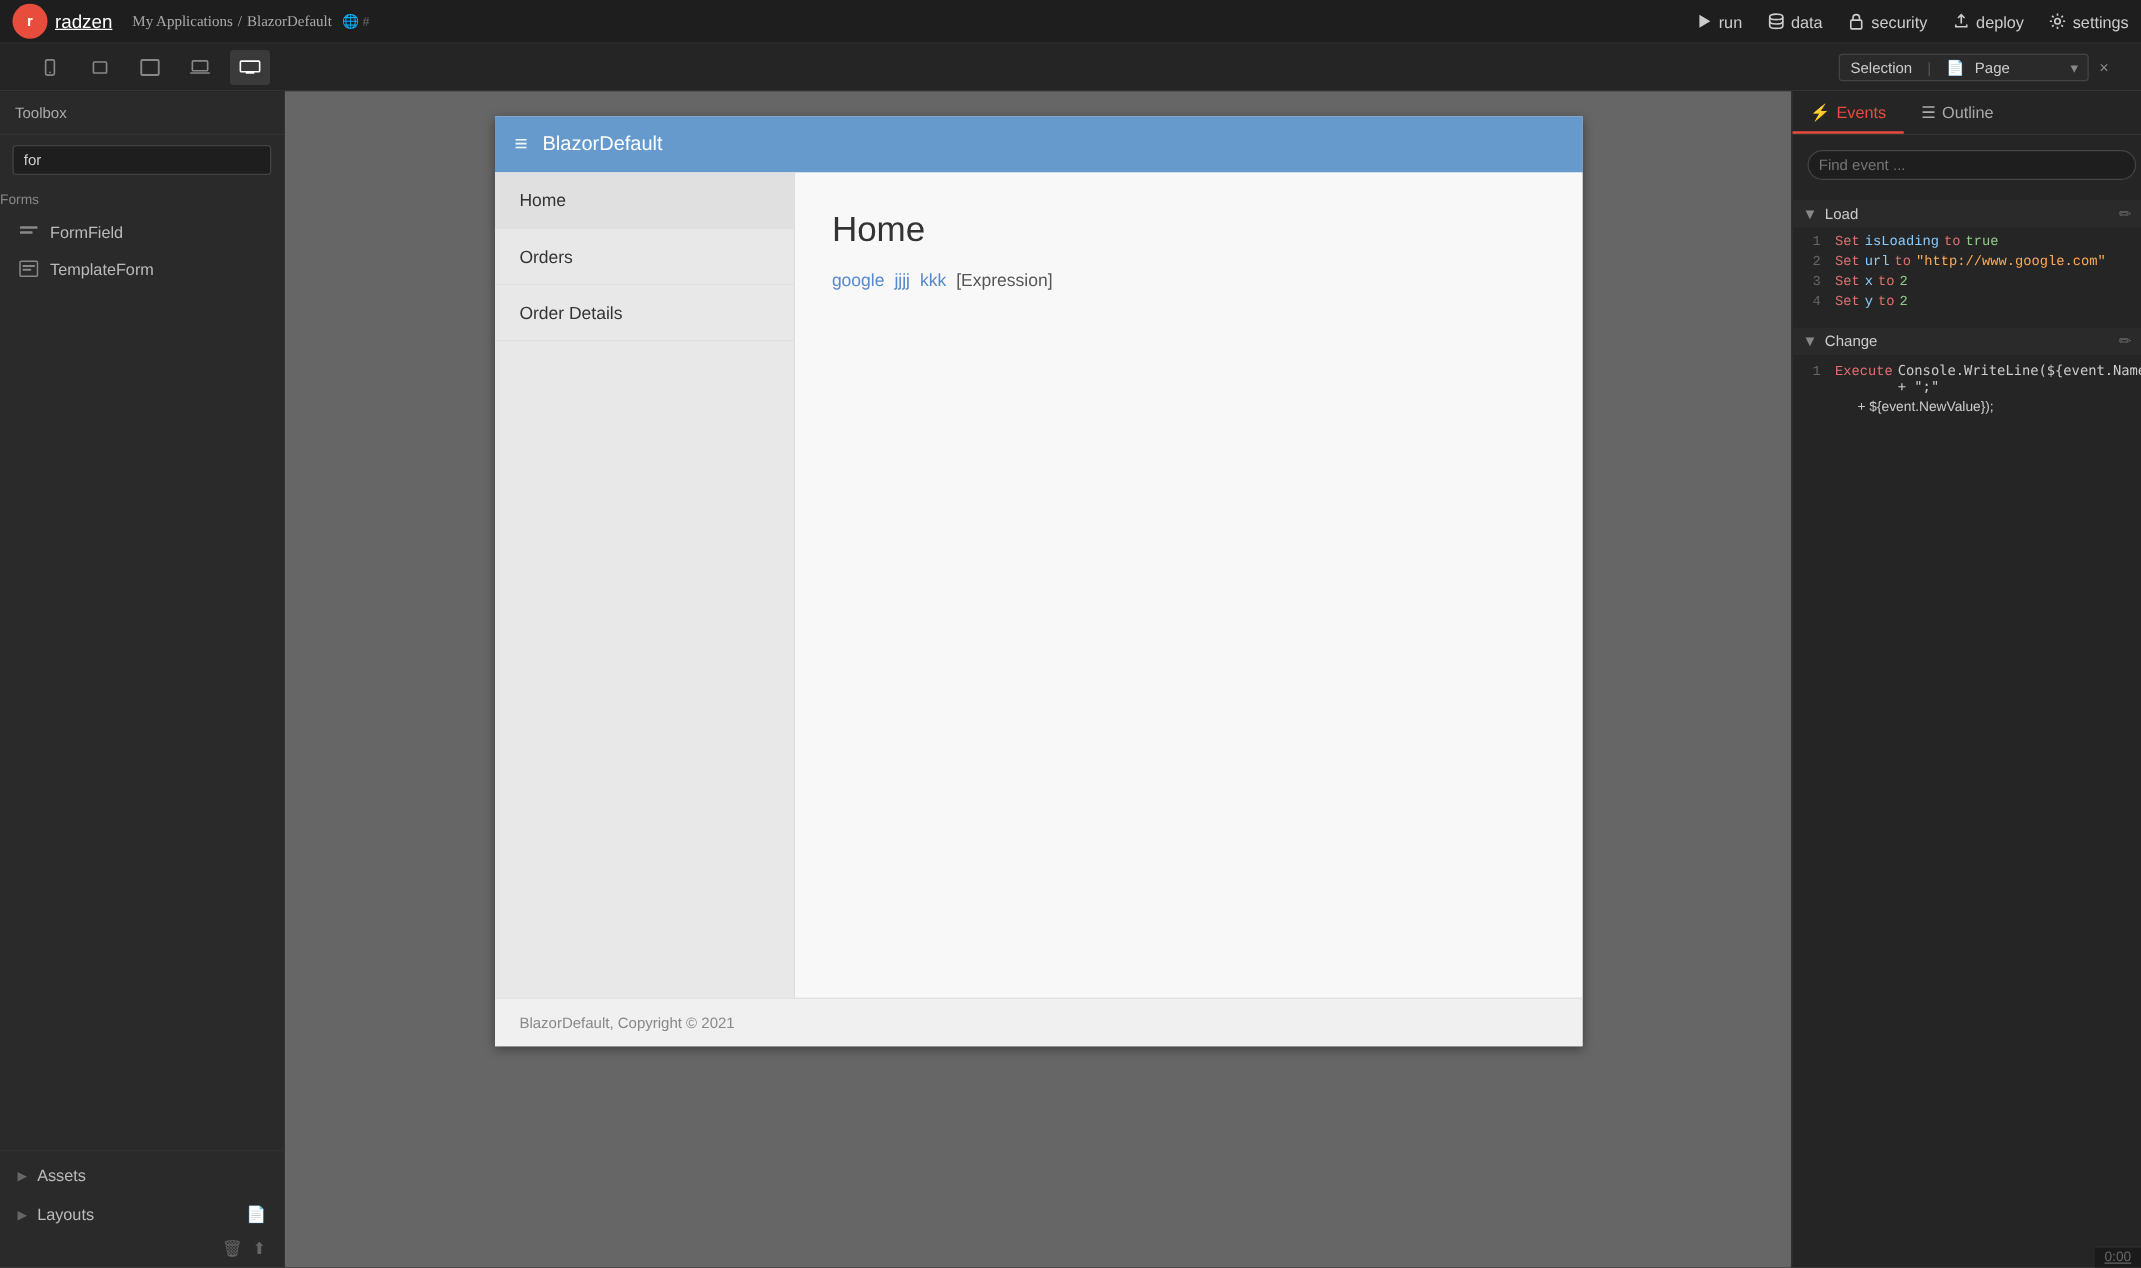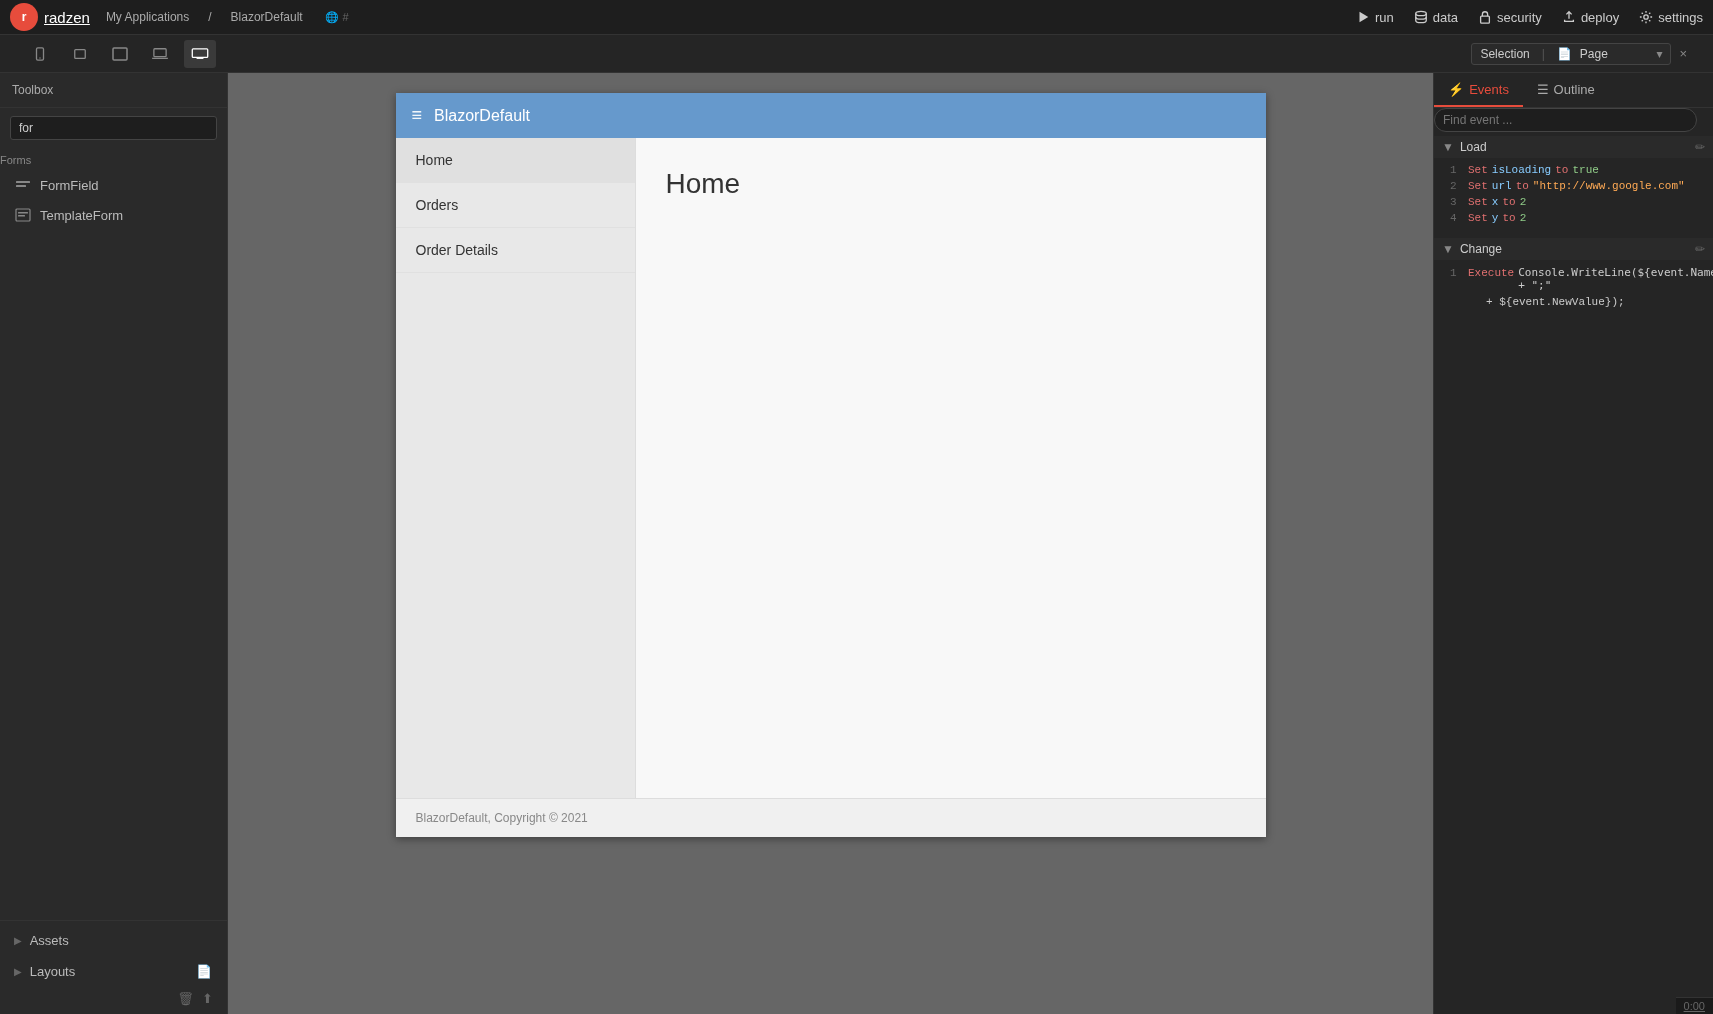--- a/index.html
+++ b/index.html
@@ -12,21 +12,21 @@
       border-bottom: 1px solid #333;
       padding: 0 10px; gap: 16px;
     }
     #logo { display: flex; align-items: center; gap: 6px; }
     #logo-icon {
       width: 28px; height: 28px; background: #e74c3c; border-radius: 50%;
       display: flex; align-items: center; justify-content: center;
       font-weight: bold; color: white; font-size: 12px;
     }
     #logo-text { color: white; font-size: 15px; font-weight: 300; text-decoration: underline; }
-    #breadcrumb { display: flex; align-items: flex-end; gap: 19px; color: #aaa; font-size: 12px; }
+    #breadcrumb { display: flex; align-items: center; gap: 4px; color: #aaa; font-size: 12px; font-family: Liberation Serif, serif; }
     #topbar-right { margin-left: auto; display: flex; align-items: center; gap: 20px; }
     .topbar-btn { display: flex; align-items: center; gap: 5px; color: #ccc; cursor: pointer; font-size: 13px; }
     .topbar-btn svg { width: 14px; height: 14px; }
 
     
     #second-bar {
       display: flex; align-items: center;
       background: #252525; height: 38px;
       border-bottom: 1px solid #333;
       padding: 0 24px; gap: 8px;
@@ -140,21 +140,21 @@
       display: flex; border-bottom: 1px solid #333;
       height: 35px;
     }
     .panel-tab {
       display: flex; align-items: center; gap: 5px;
       padding: 0 14px; cursor: pointer; color: #aaa;
       font-size: 13px; border-bottom: 2px solid transparent;
     }
     .panel-tab.active { color: #e74c3c; border-bottom-color: #e74c3c; }
     #find-event {
-      margin: 0; background: #1e1e1e;
+      margin: 12px; background: #1e1e1e;
       border: 1px solid #444; border-radius: 12px;
       padding: 4px 8px; color: #888; font-size: 12px;
       width: calc(100% - 16px);
     }
     .event-section { margin: 4px 0; }
     .event-section-header {
       display: flex; align-items: center; gap: 6px;
       padding: 4px 8px; cursor: pointer; color: #ccc;
       font-size: 12px; background: #2a2a2a;
     }
@@ -337,20 +337,26 @@
       <div id="app-layout">
 
         <div id="app-nav">
           <div class="nav-item active">Home</div>
           <div class="nav-item">Orders</div>
           <div class="nav-item">Order Details</div>
         </div>
 
         <div id="app-content">
           <div id="page-title-display">Home</div>
+          <div id="page-link-row">
+            <a class="link-text">google</a>
+            <a class="link-text" style="margin-left:4px;">jjjj</a>
+            <a class="link-text" style="margin-left:4px;">kkk</a>
+            <span class="expression-text" style="margin-left:4px;">[Expression]</span>
+          </div>
         </div>
       </div>
 
       <div id="app-footer">
         <span>BlazorDefault, Copyright © 2021</span>
       </div>
     </div>
   </div>
 
   <div id="right-panel">
@@ -411,21 +417,21 @@
         <span class="event-edit-icon">✏</span>
       </div>
       <div class="event-lines">
         <div class="event-line">
           <span class="line-num">1</span>
           <span class="kw-set">Execute</span>
           <span style="color:#ccc; font-size:11px; font-family:monospace;">Console.WriteLine(${event.Name} + ";"</span>
         </div>
         <div class="event-line">
           <span class="line-num"></span>
-          <span style="color:#ccc; font-size:11px; font-family:Liberation Mono, monospace; margin-left:18px;">+ ${event.NewValue});</span>
+          <span style="color:#ccc; font-size:11px; font-family:Liberation Sans, sans-serif; margin-left:18px;">+ ${event.NewValue});</span>
         </div>
       </div>
     </div>
   </div>
 
 </div>
 
 <div id="status-bar">
   <span>0:00</span>
 </div>

